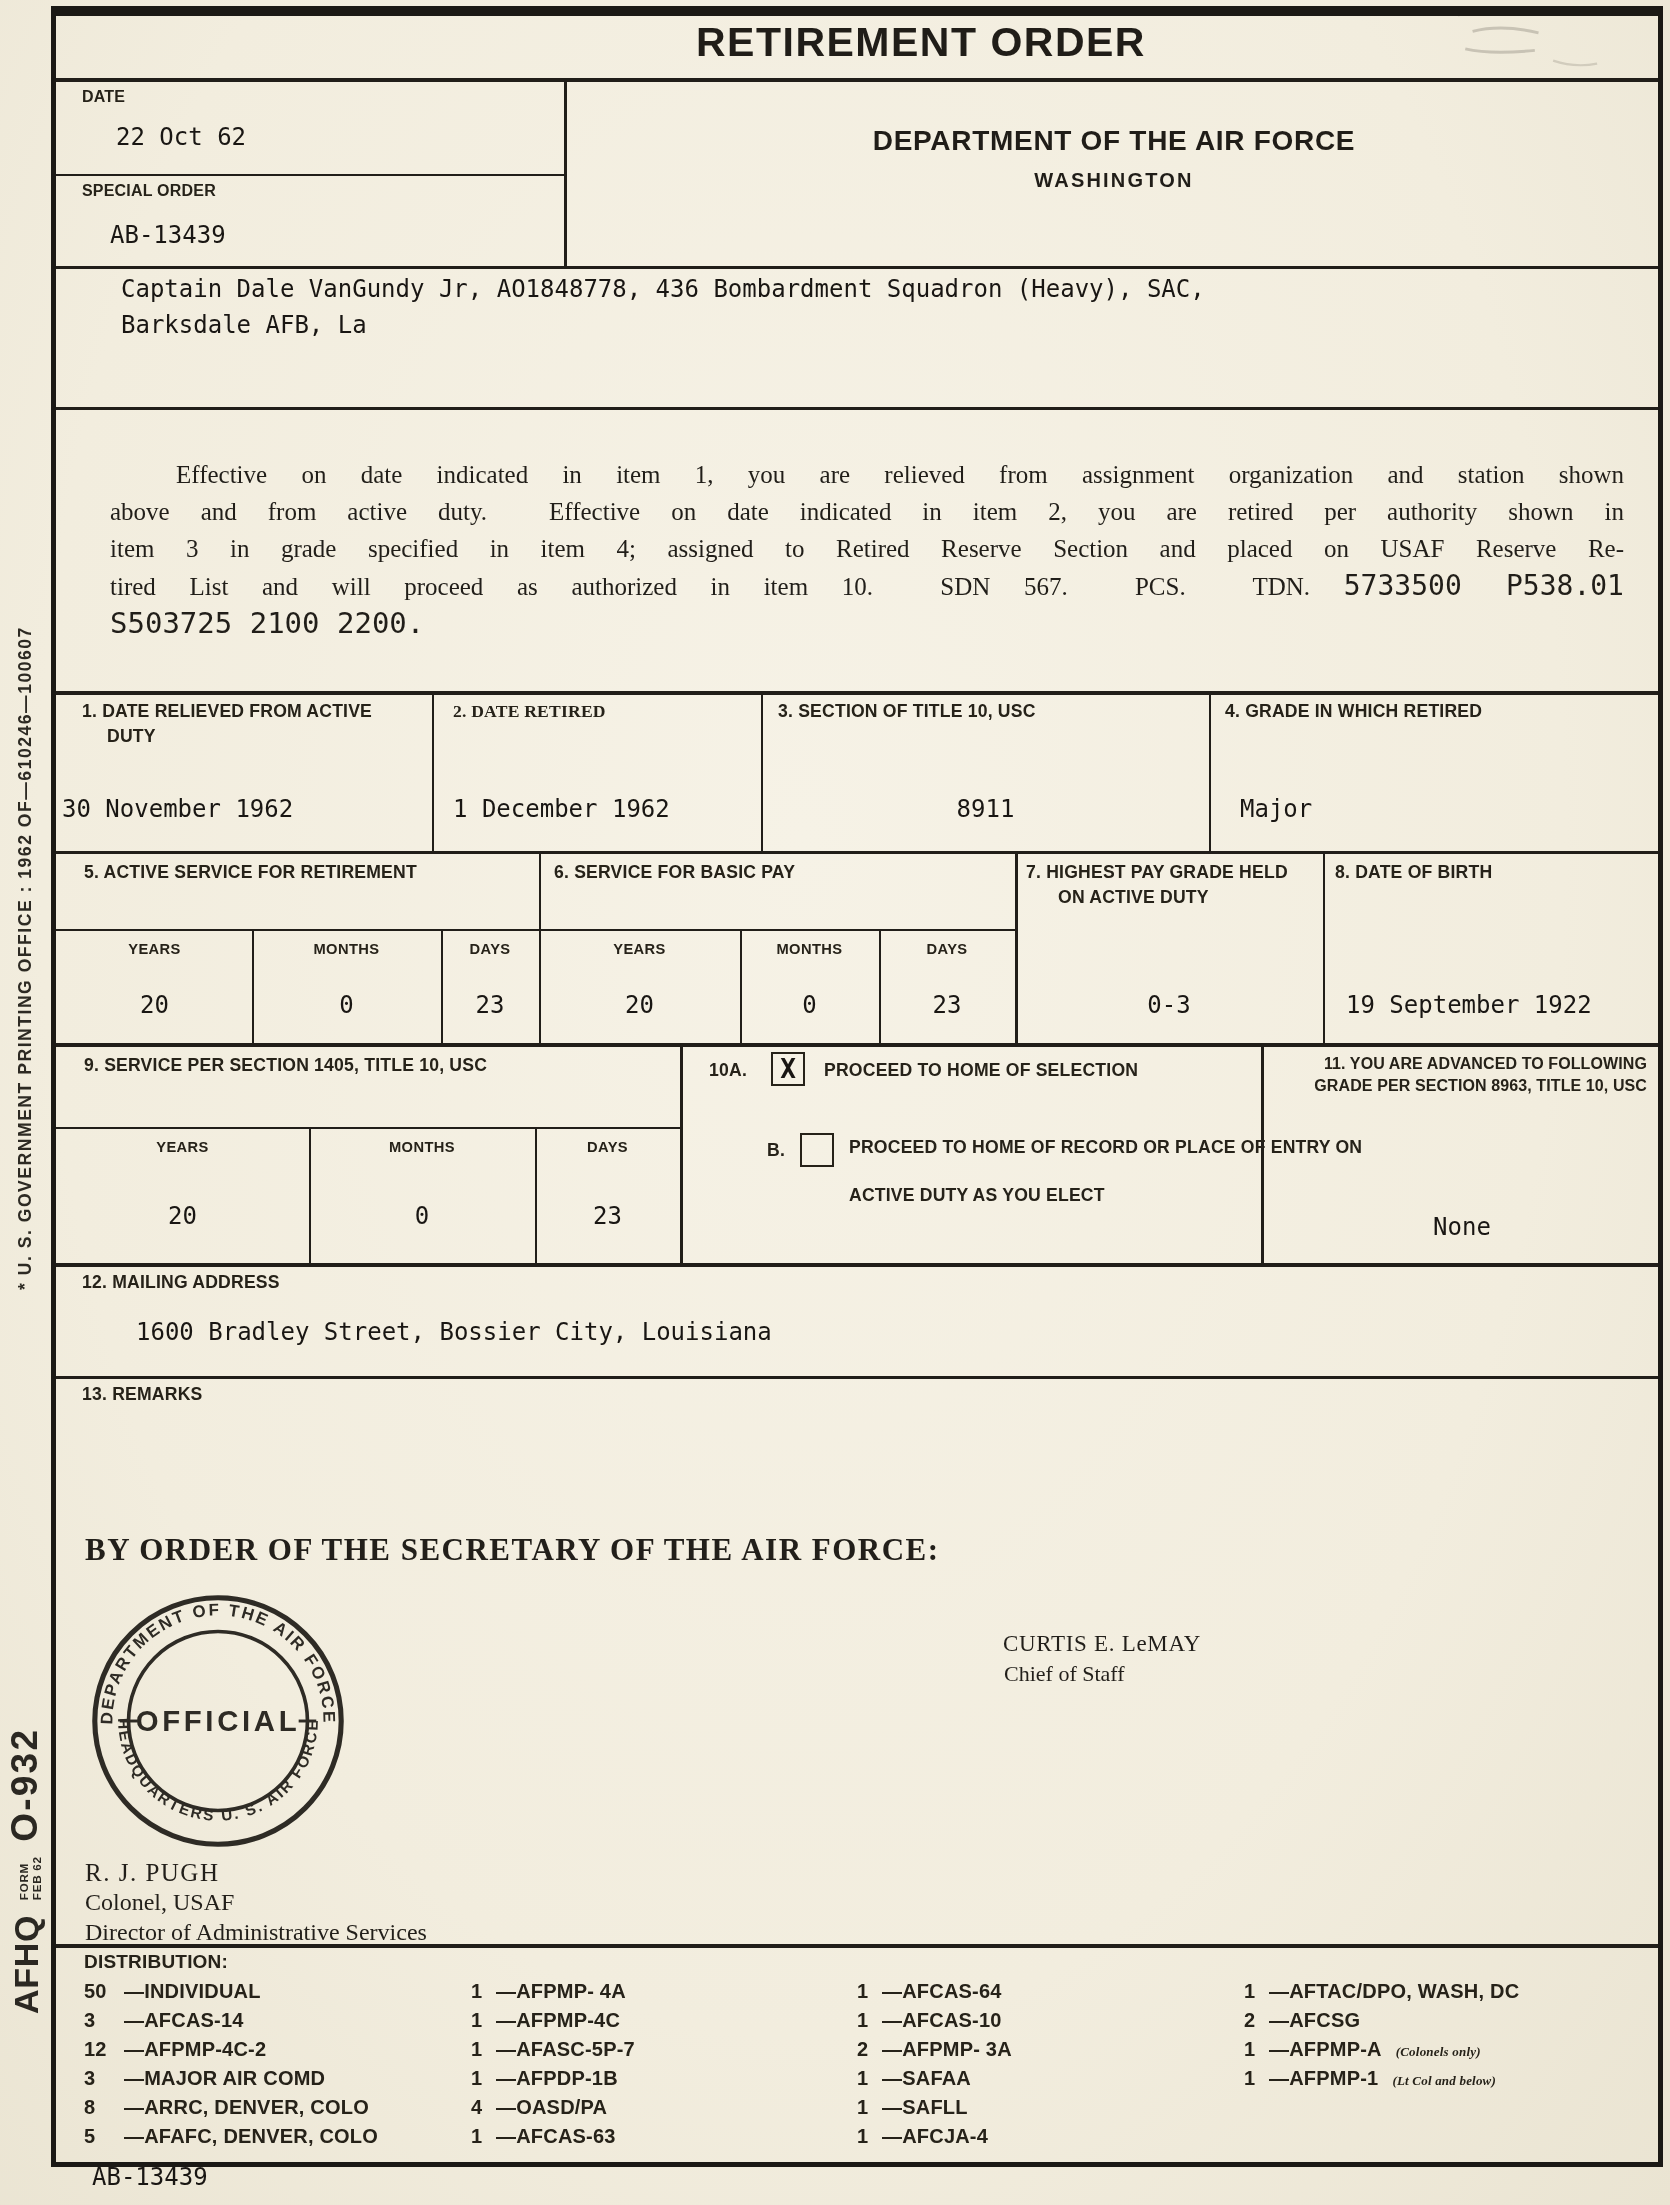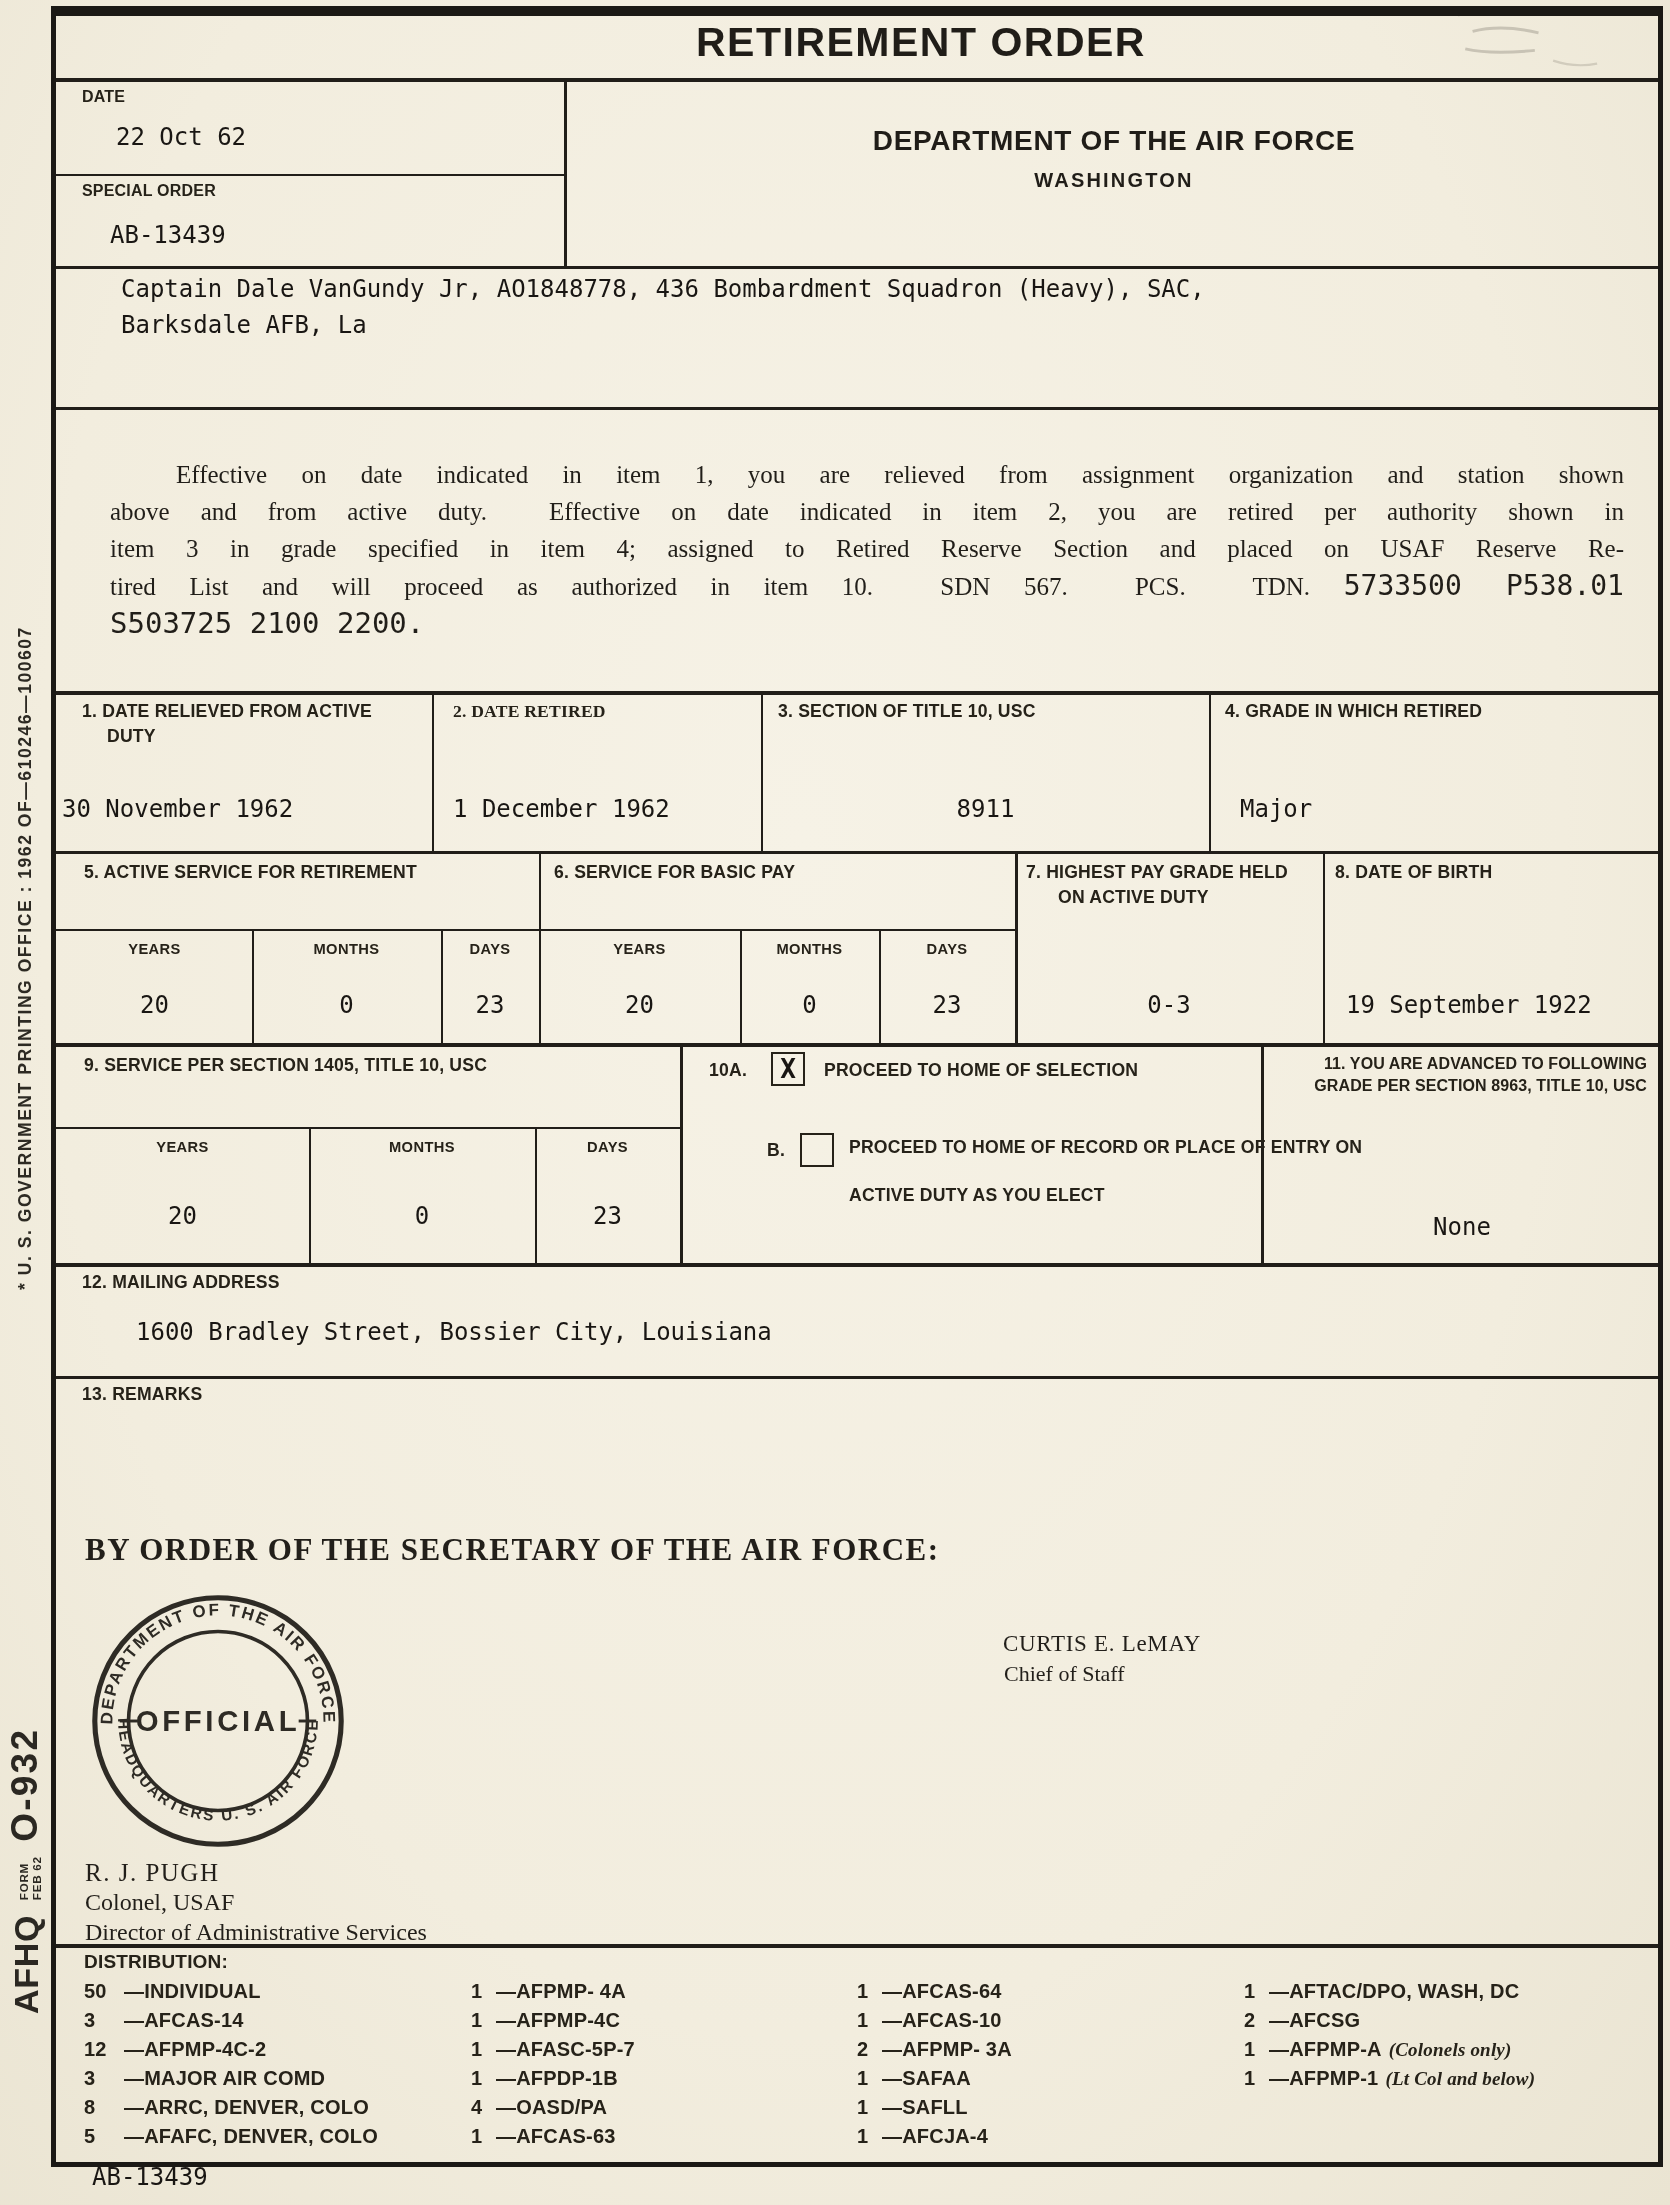--- a/index.html
+++ b/index.html
@@ -30,21 +30,21 @@
   .rot{position:absolute;transform:rotate(-90deg);transform-origin:0 0;white-space:nowrap;}
   .gpo{font-weight:700;font-size:17.6px;letter-spacing:1.5px;color:#2d2a23;}
   .formid{display:flex;align-items:flex-end;gap:14.7px;color:#2b2822;}
   .formid .big1{font-weight:700;font-size:34px;letter-spacing:0.7px;line-height:1;}
   .formid .big2{font-weight:700;font-size:37px;letter-spacing:2.2px;line-height:1;}
   .formid .stack{display:flex;flex-direction:column;font-weight:700;font-size:11.7px;line-height:13px;letter-spacing:0.7px;}
   .dist-col{position:absolute;top:1980px;}
   .drow{display:flex;align-items:baseline;height:29px;font-weight:700;font-size:20px;letter-spacing:0.2px;color:#262219;white-space:nowrap;}
   .drow .num{display:inline-block;}
   .numw1{width:40px;} .numw2{width:25px;}
-  .note{font-family:"Liberation Serif",serif;font-style:italic;font-weight:700;font-size:19px;margin-left:7px;}
+  .note{font-family:"Liberation Serif",serif;font-style:italic;font-weight:700;font-size:13px;margin-left:14px;}
   .stamp-txt{font-family:"Liberation Sans",sans-serif;font-weight:700;fill:#2e2b25;}
 </style>
 </head>
 <body>
 
 <div class="page">
 
   <svg class="abs" style="left:1414px;top:1.5px;" width="249" height="88" viewBox="0 0 340 120">
     <path d="M60 18 q30 -12 70 -6 M80 40 q40 -10 90 2 M70 64 q35 8 95 2" stroke="#a8a295" stroke-width="4" fill="none" opacity="0.55"></path>
     <path d="M190 80 q30 10 60 4" stroke="#b3ada0" stroke-width="3" fill="none" opacity="0.5"></path>

